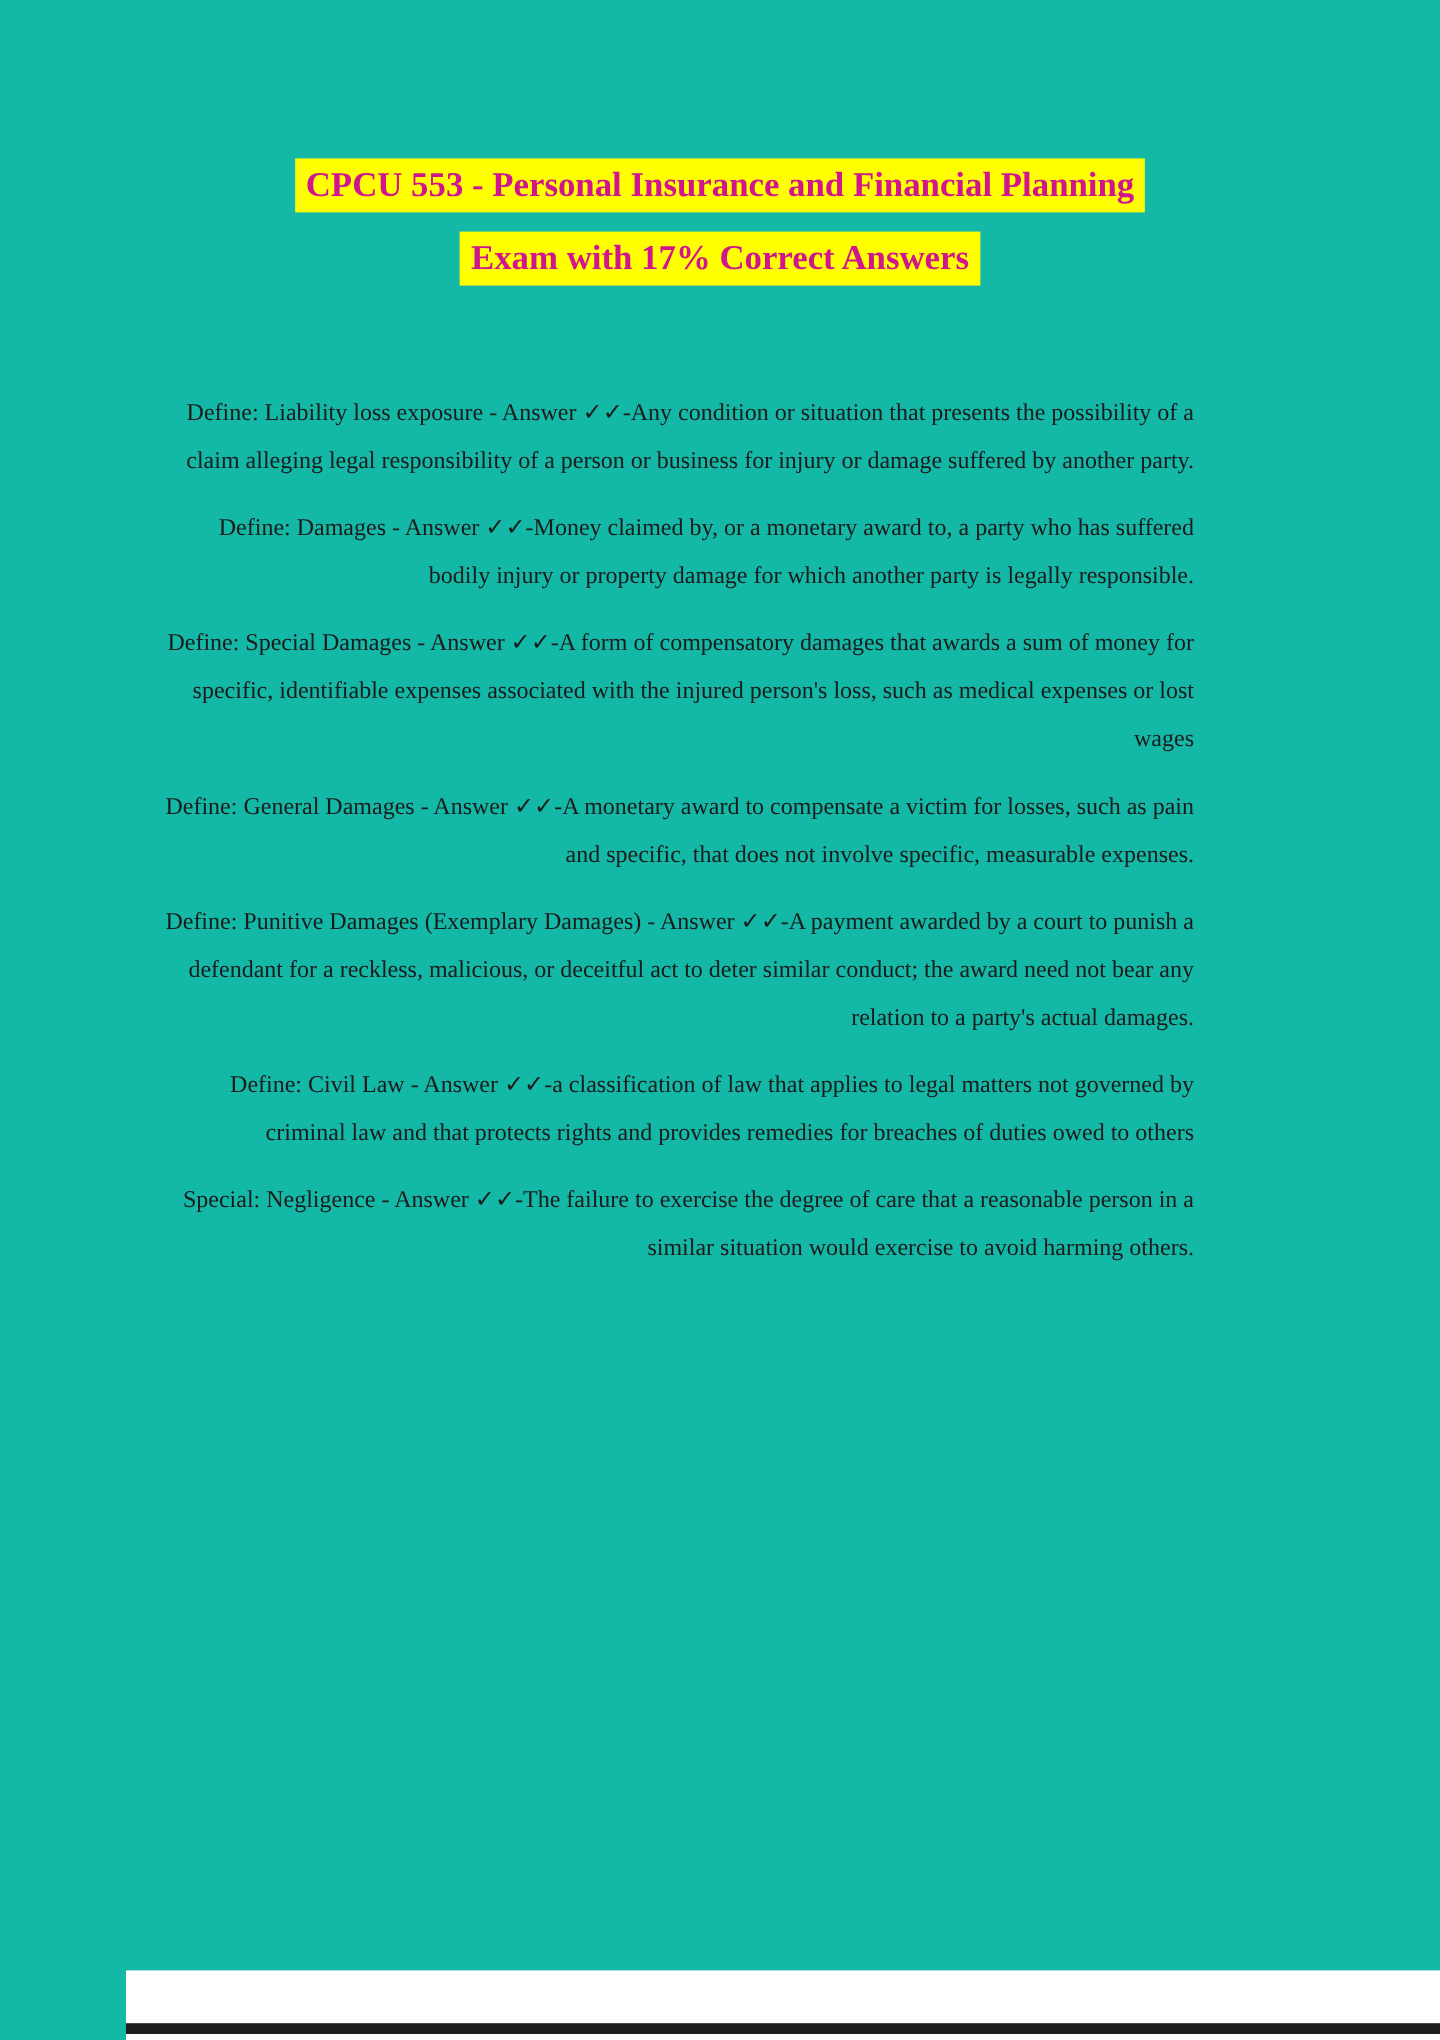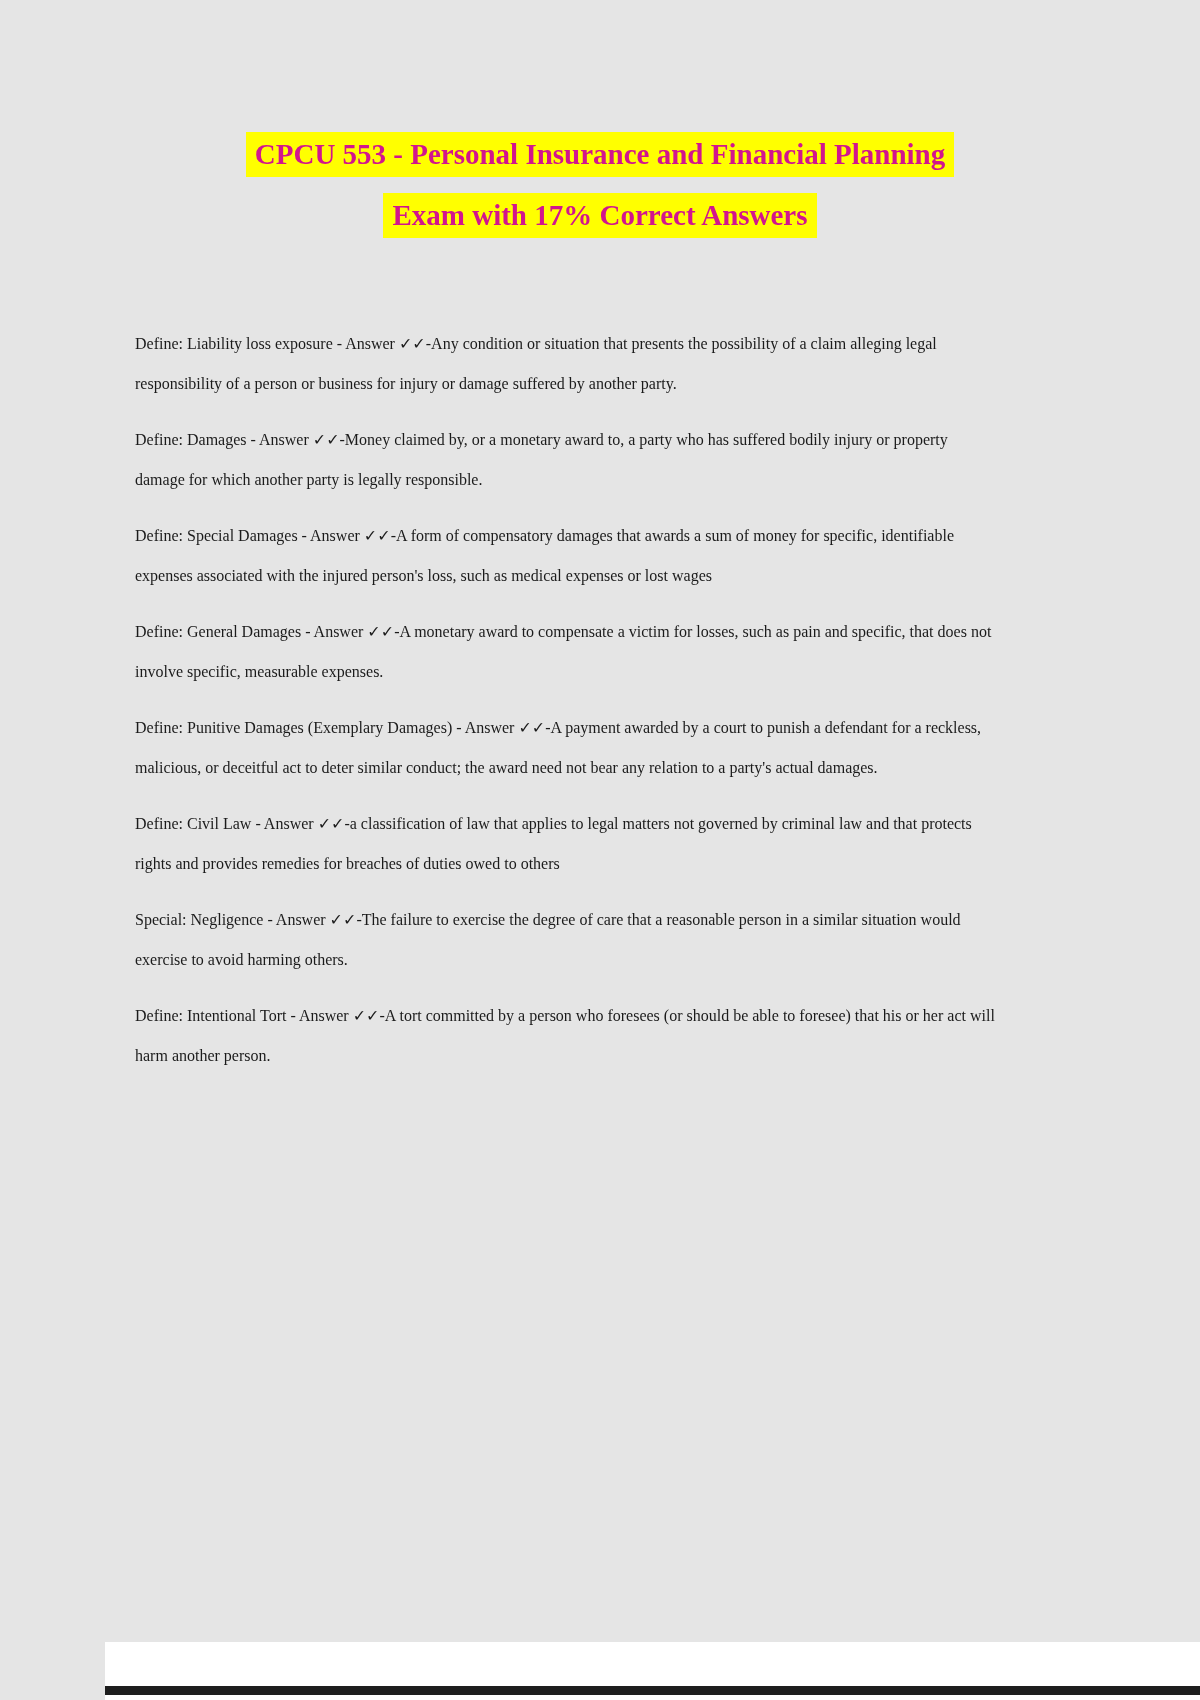--- a/index.html
+++ b/index.html
@@ -4,21 +4,21 @@
 <style>
   html, body {
     margin: 0;
     padding: 0;
     background: #d2d2d2;
   }
   .page {
     position: relative;
     width: 1200px;
     height: 1700px;
-    background: #e5e5e5;
+    background: #14b8a6;
     overflow: hidden;
     font-family: "Liberation Serif", serif;
     color: #1b1b1b;
   }
   .title {
     margin: 0;
     padding-top: 132px;
     text-align: center;
     font-size: 29px;
     font-weight: bold;
@@ -30,23 +30,23 @@
     margin-bottom: 16px;
   }
   .hl {
     display: inline-block;
     background: #ffff00;
     padding: 5px 9px;
   }
   .doc-body {
     margin-top: 86px;
     padding: 0 205px 0 135px;
-    font-size: 16px;
+    font-size: 20px;
     line-height: 40px;
-    text-align: left;
+    text-align: right;
   }
   .doc-body p {
     margin: 0 0 16px 0;
   }
   .next-page-strip {
     position: absolute;
     left: 105px;
     right: 0;
     top: 1642px;
     height: 58px;
@@ -72,19 +72,18 @@
   </h1>
 
   <div class="doc-body">
     <p>Define: Liability loss exposure -  Answer ✓✓-Any condition or situation that presents the possibility of a claim alleging legal responsibility of a person or business for injury or damage suffered by another party.</p>
     <p>Define: Damages -  Answer ✓✓-Money claimed by, or a monetary award to, a party who has suffered bodily injury or property damage for which another party is legally responsible.</p>
     <p>Define: Special Damages -  Answer ✓✓-A form of compensatory damages that awards a sum of money for specific, identifiable expenses associated with the injured person's loss, such as medical expenses or lost wages</p>
     <p>Define: General Damages -  Answer ✓✓-A monetary award to compensate a victim for losses, such as pain and specific, that does not involve specific, measurable expenses.</p>
     <p>Define: Punitive Damages (Exemplary Damages) -  Answer ✓✓-A payment awarded by a court to punish a defendant for a reckless, malicious, or deceitful act to deter similar conduct; the award need not bear any relation to a party's actual damages.</p>
     <p>Define: Civil Law -  Answer ✓✓-a classification of law that applies to legal matters not governed by criminal law and that protects rights and provides remedies for breaches of duties owed to others</p>
     <p>Special: Negligence -  Answer ✓✓-The failure to exercise the degree of care that a reasonable person in a similar situation would exercise to avoid harming others.</p>
-    <p>Define: Intentional Tort -  Answer ✓✓-A tort committed by a person who foresees (or should be able to foresee) that his or her act will harm another person.</p>
   </div>
 
   <div class="next-page-strip"></div>
   <div class="bottom-bar"></div>
 
 </div>
 
 </body></html>

